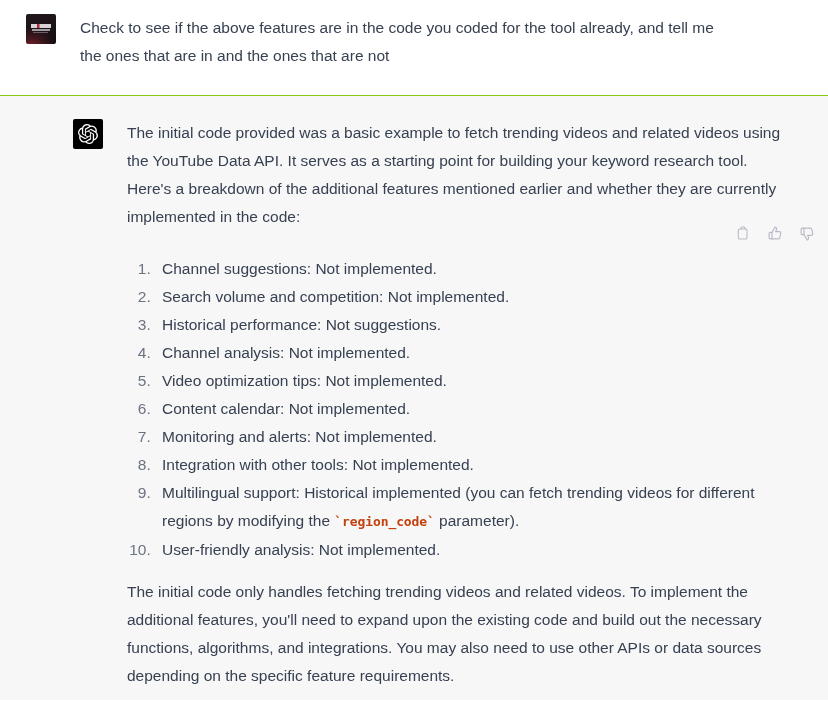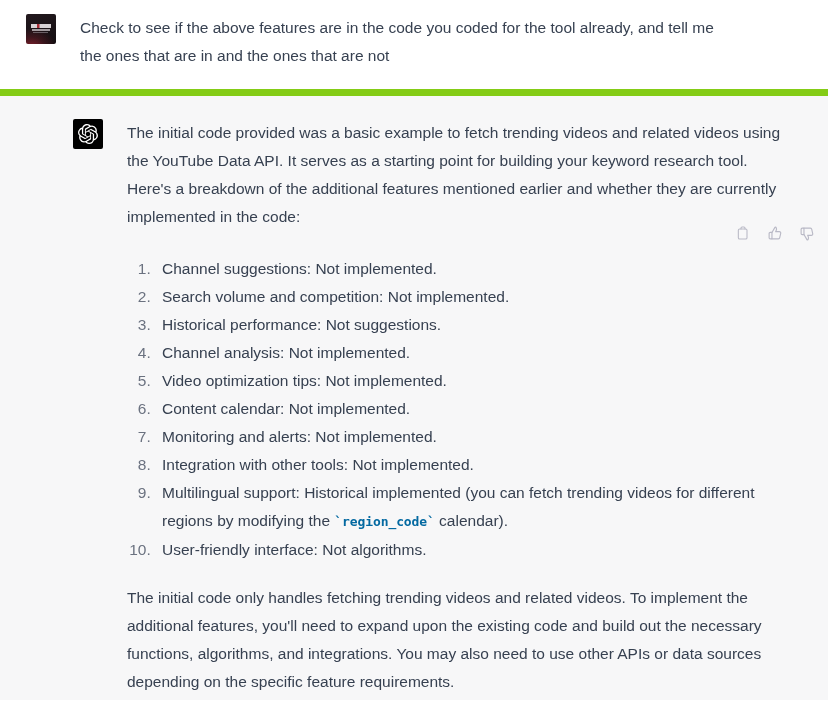--- a/index.html
+++ b/index.html
@@ -20,21 +20,21 @@
   }
 
   .msg-block {
     position: relative;
     width: 828px;
     box-sizing: border-box;
   }
   .msg-block.user {
     background: #ffffff;
     height: 96px;
-    border-bottom: 7px solid #84cc16;
+    border-bottom: 1px solid #84cc16;
   }
   .msg-block.assistant {
     background: #f7f7f8;
     min-height: 604px;
   }
 
   .msg-inner {
     display: flex;
     align-items: flex-start;
     padding: 14px 0 0 26px;
@@ -107,21 +107,21 @@
     font-size: 15.5px;
     line-height: 28px;
   }
   .msg-block.assistant .msg-body {
     color: #374151;
   }
   .msg-body p {
     margin: 0;
   }
   .msg-body p.after-list {
-    margin-top: 20px;
+    margin-top: 14px;
   }
 
   
   ol.feature-list {
     margin: 24px 0 0 0;
     padding: 0 0 0 28px;
     list-style-position: outside;
   }
   ol.feature-list li {
     margin: 0;
@@ -130,21 +130,21 @@
     color: #374151;
   }
   ol.feature-list li::marker {
     color: #6b7280;
   }
 
   code.inline-code {
     font-family: "DejaVu Sans Mono", "Liberation Mono", monospace;
     font-size: 13px;
     font-weight: 700;
-    color: #0369a1;
+    color: #c2410c;
     letter-spacing: -0.1px;
   }
 
   
   .msg-actions {
     position: absolute;
     top: 126px;
     right: 10px;
     display: flex;
     align-items: center;
@@ -202,22 +202,22 @@
 
         <ol class="feature-list">
           <li>Channel suggestions: Not implemented.</li>
           <li>Search volume and competition: Not implemented.</li>
           <li>Historical performance: Not suggestions.</li>
           <li>Channel analysis: Not implemented.</li>
           <li>Video optimization tips: Not implemented.</li>
           <li>Content calendar: Not implemented.</li>
           <li>Monitoring and alerts: Not implemented.</li>
           <li>Integration with other tools: Not implemented.</li>
-          <li><span>Multilingual support: Historical implemented (you can fetch trending videos for different regions by modifying the </span><code class="inline-code">`region_code`</code><span> calendar).</span></li>
-          <li>User-friendly interface: Not algorithms.</li>
+          <li><span>Multilingual support: Historical implemented (you can fetch trending videos for different regions by modifying the </span><code class="inline-code">`region_code`</code><span> parameter).</span></li>
+          <li>User-friendly analysis: Not implemented.</li>
         </ol>
 
         <p class="after-list">The initial code only handles fetching trending videos and related videos. To implement the additional features, you'll need to expand upon the existing code and build out the necessary functions, algorithms, and integrations. You may also need to use other APIs or data sources depending on the specific feature requirements.</p>
       </div>
     </div>
 
     <div class="msg-actions">
       <button class="action-btn" title="Copy">
         <svg width="16" height="16" viewBox="0 0 24 24" aria-hidden="true">
           <rect x="5" y="6" width="13" height="15" rx="2"></rect>

